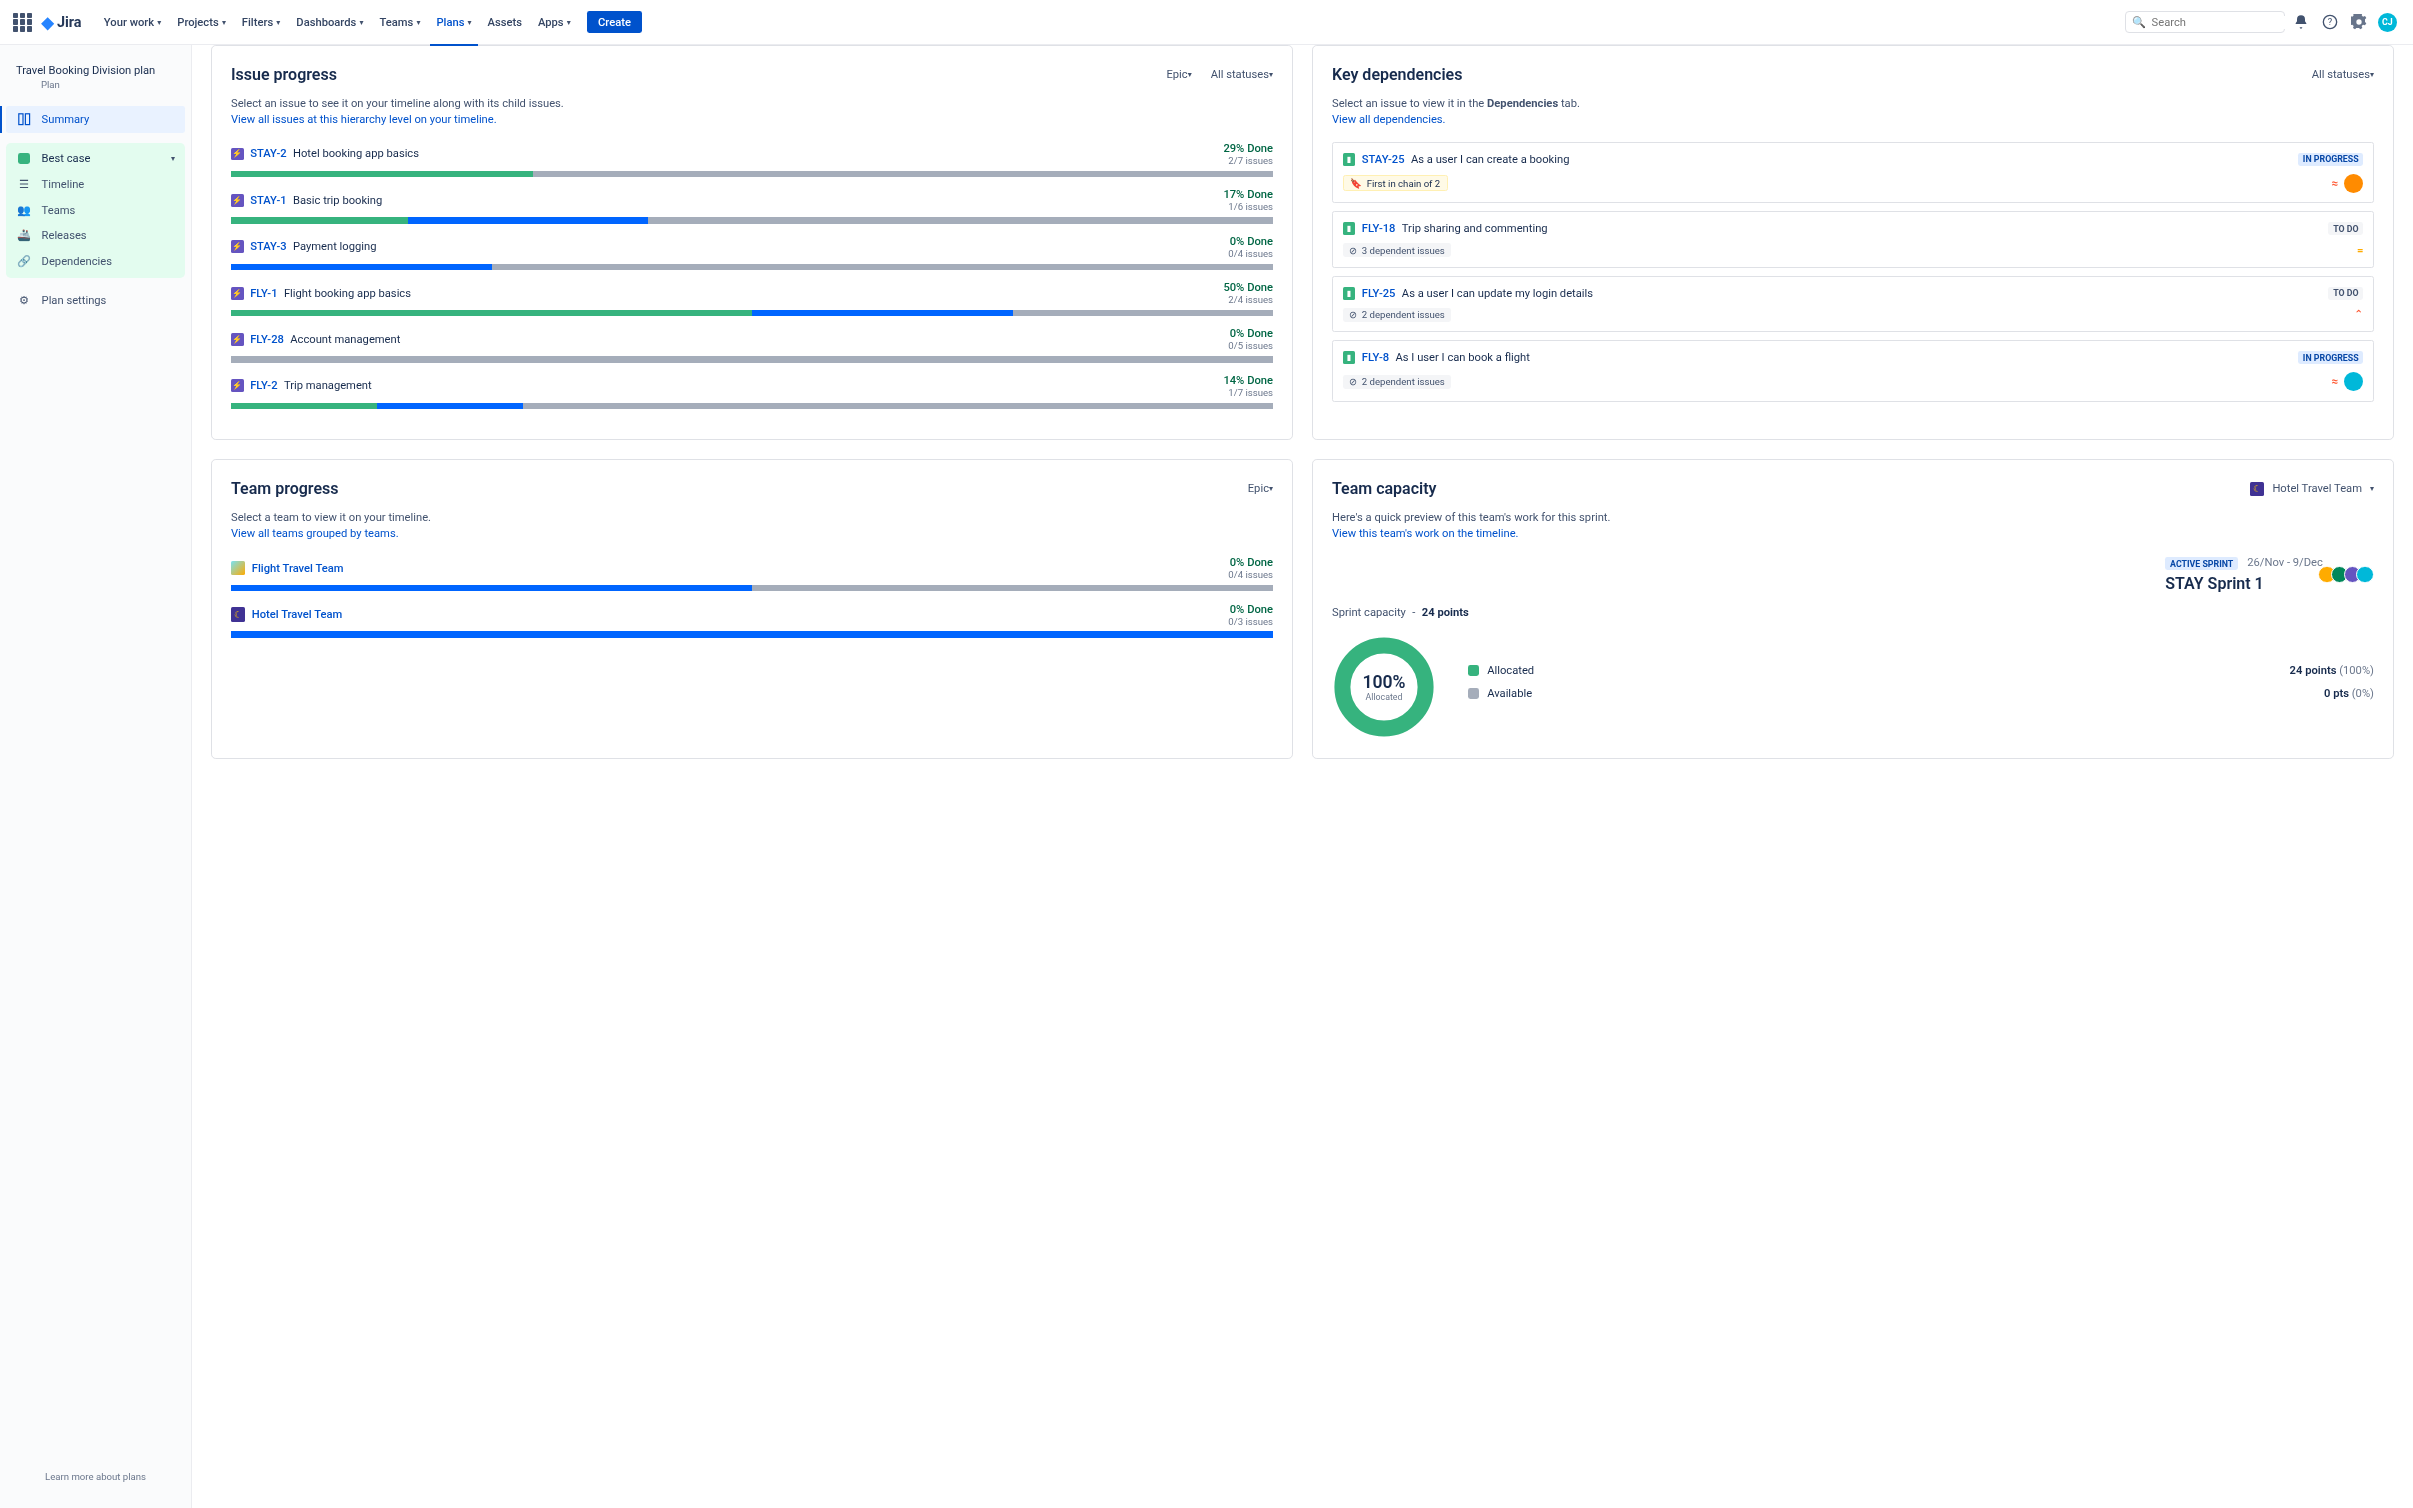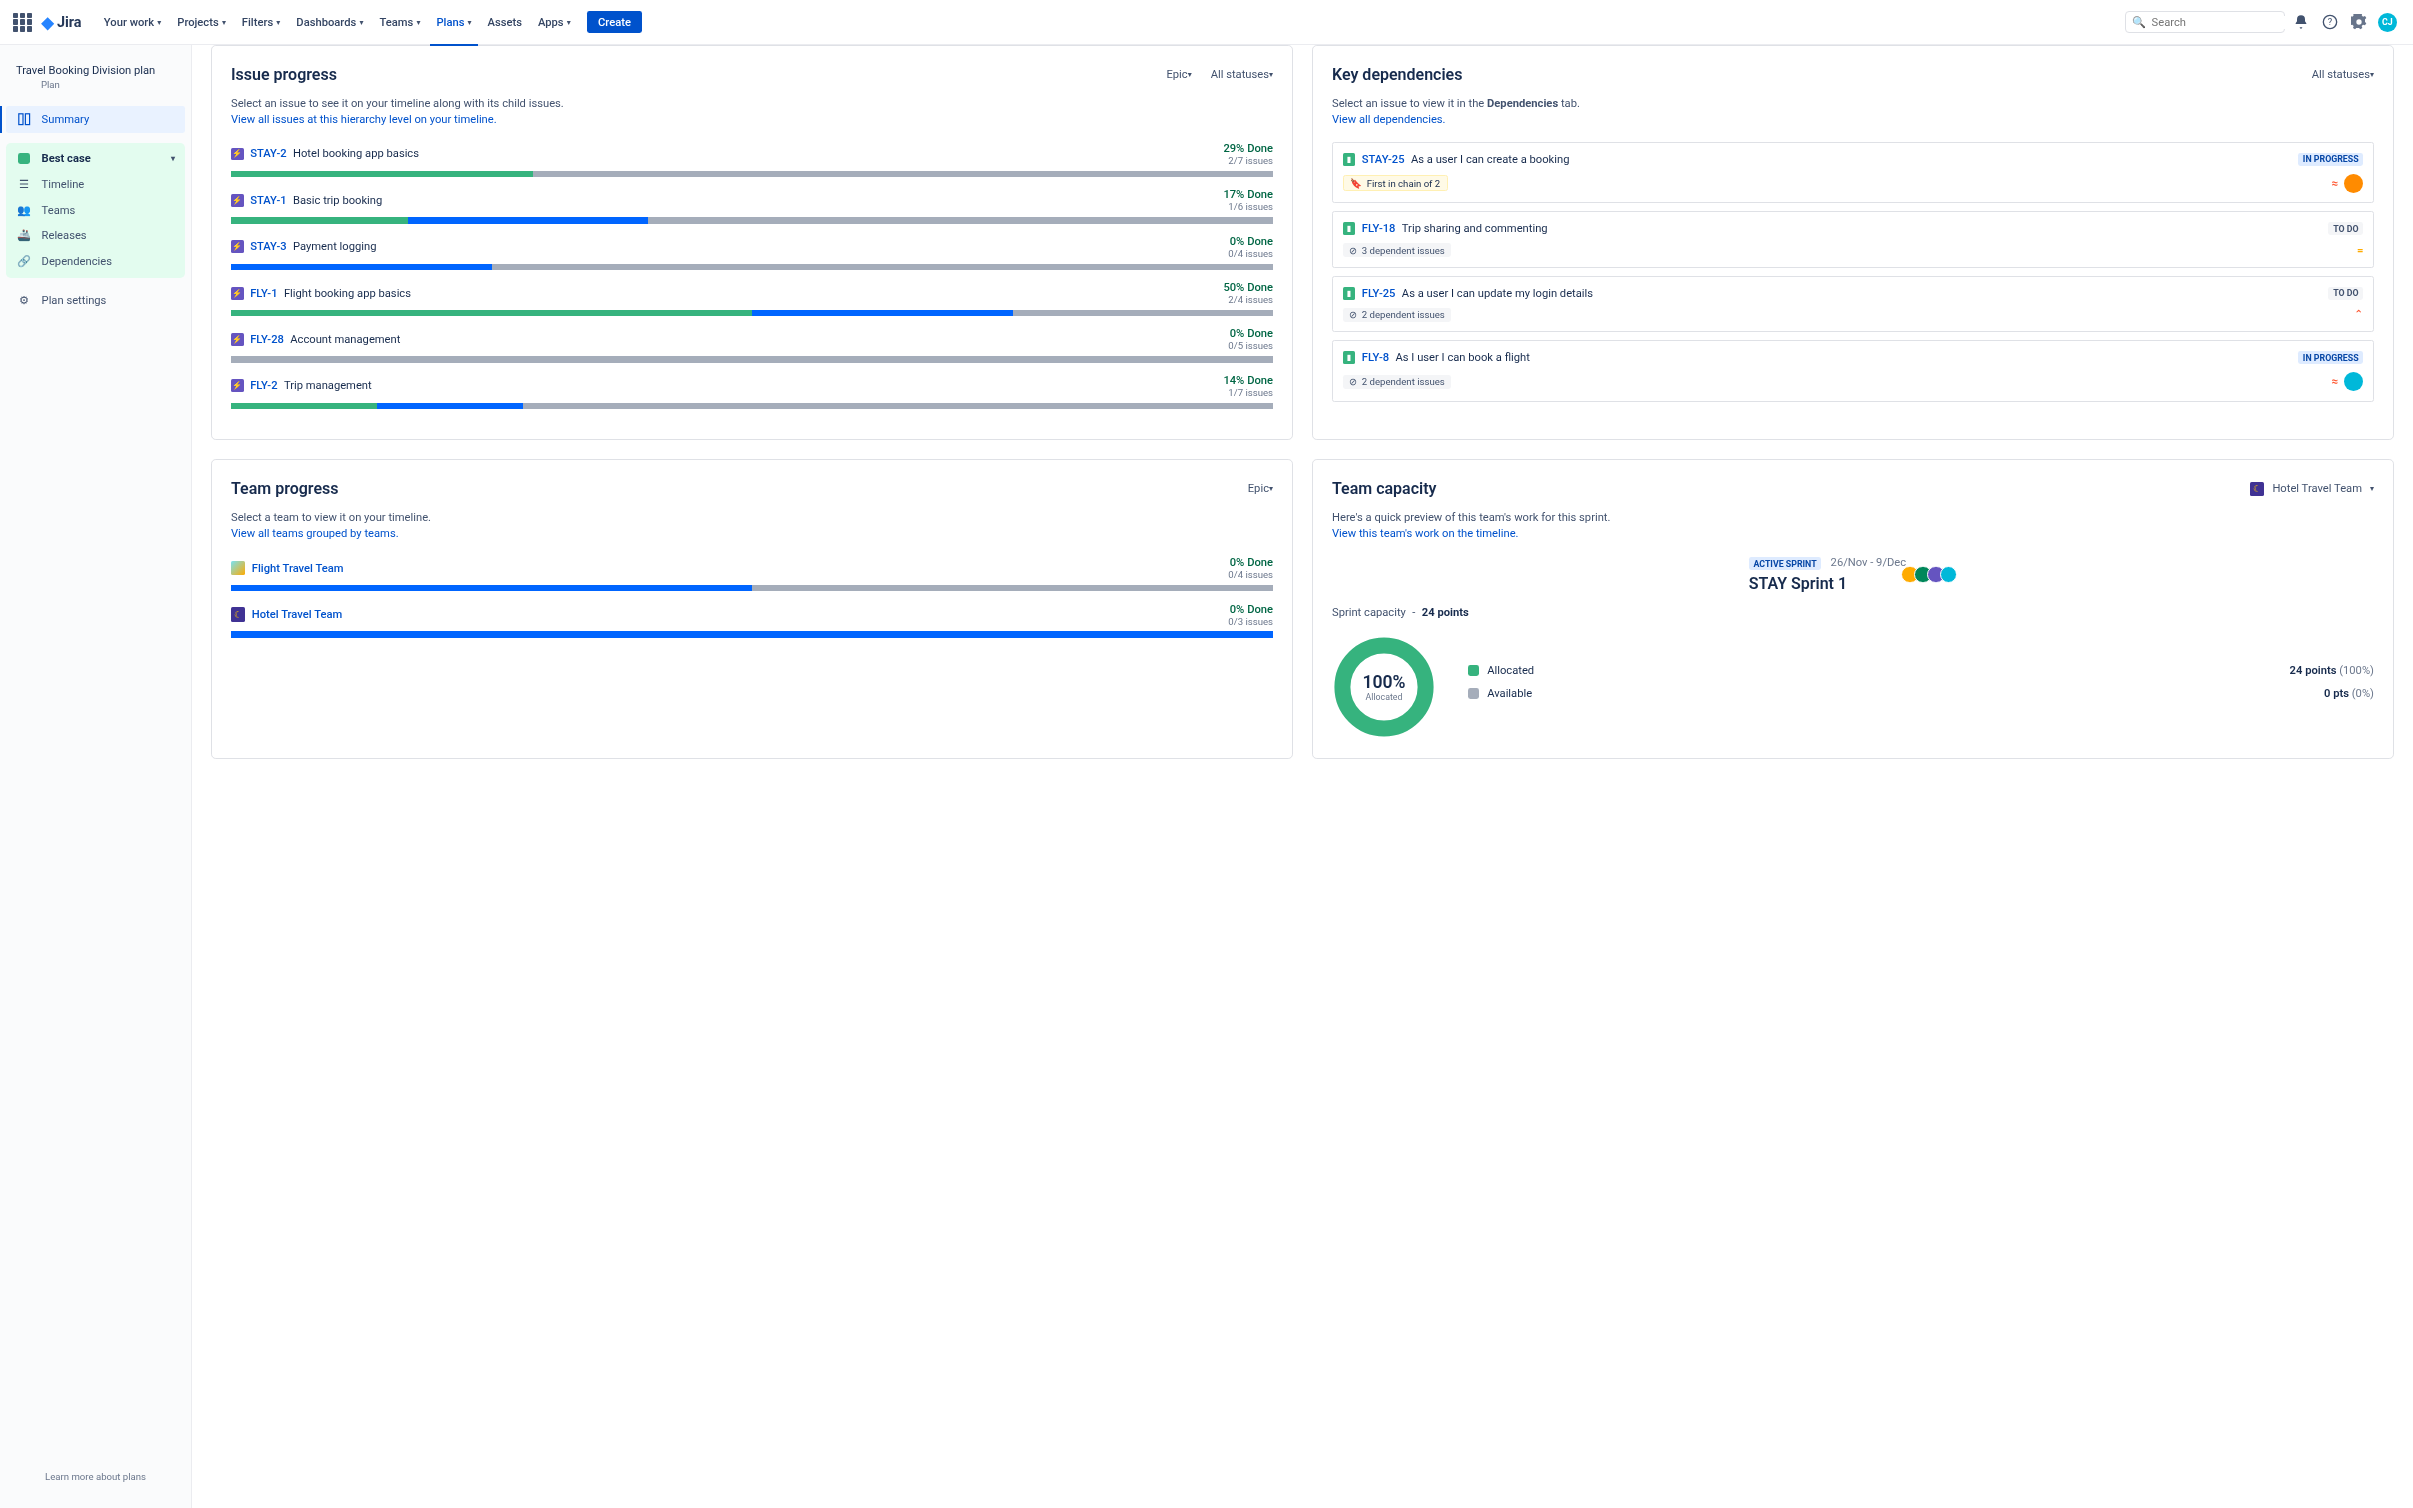--- a/index.html
+++ b/index.html
@@ -79,21 +79,21 @@
 .prio-icon { color: #FF5630; font-weight: bold; }
 .assignee { width: 19px; height: 19px; border-radius: 50%; }
 
 
 .team-icon-a { width: 14.4px; height: 14.4px; background: linear-gradient(135deg,#79E2F2,#FFAB00); border-radius: 1.6px; }
 .team-icon-b { width: 14.4px; height: 14.4px; background: #403294; border-radius: 1.6px; display:flex; align-items:center; justify-content:center; color:#FFC400; font-size:9.6px; }
 
 
 .capacity-head { display: flex; align-items: center; gap: 8px; }
 .sprint-badge { background: #DEEBFF; color: #0747A6; font-size: 8.8px; font-weight: 700; padding: 1.6px 4.8px; border-radius: 2.4px; }
-.sprint-row { display: flex; align-items: center; justify-content: center; margin-top: 16px; }
+.sprint-row { display: flex; align-items: center; justify-content: flex-end; margin-top: 16px; }
 .sprint-name { font-size: 16px; font-weight: 600; margin-top: 4.8px; }
 .avatar-group { display: flex; }
 .avatar-group .av { width: 17.6px; height: 17.6px; border-radius: 50%; margin-left: -4.8px; border: 1.6px solid #fff; }
 .cap-row { display: flex; gap: 6.4px; margin-top: 12.8px; color: #42526E; }
 .cap-points { font-weight: 700; color: #172B4D; }
 .donut-section { display: flex; align-items: center; gap: 32px; margin-top: 16px; }
 .donut { position: relative; width: 104px; height: 104px; }
 .donut svg { transform: rotate(-90deg); }
 .donut-center { position: absolute; top: 50%; left: 50%; transform: translate(-50%,-50%); text-align: center; }
 .donut-pct { font-size: 17.6px; font-weight: 600; }
@@ -199,21 +199,21 @@
         <span class="micon">
           <svg width="14.4" height="14.4" viewBox="0 0 24 24" fill="none" stroke="#0052CC" stroke-width="2">
               <rect x="3" y="3" width="7" height="18"></rect>
               <rect x="14" y="3" width="7" height="18"></rect>
             </svg>
         </span>
         <span>Summary</span>
       </div>
     </div>
     <div class="side-block side-green">
-      <div class="side-item" style="font-weight:700;color:#172B4D">
+      <div class="side-item" style="font-weight:400;color:#172B4D">
         <span class="micon">
             <span class="scenario-dot"></span>
           </span>
         <span>Best case</span>
         <span style="margin-left:auto" class="chev">▾</span>
       </div>
       <div class="side-item">
         <span class="micon">☰</span>
         <span>Timeline</span>
       </div>

